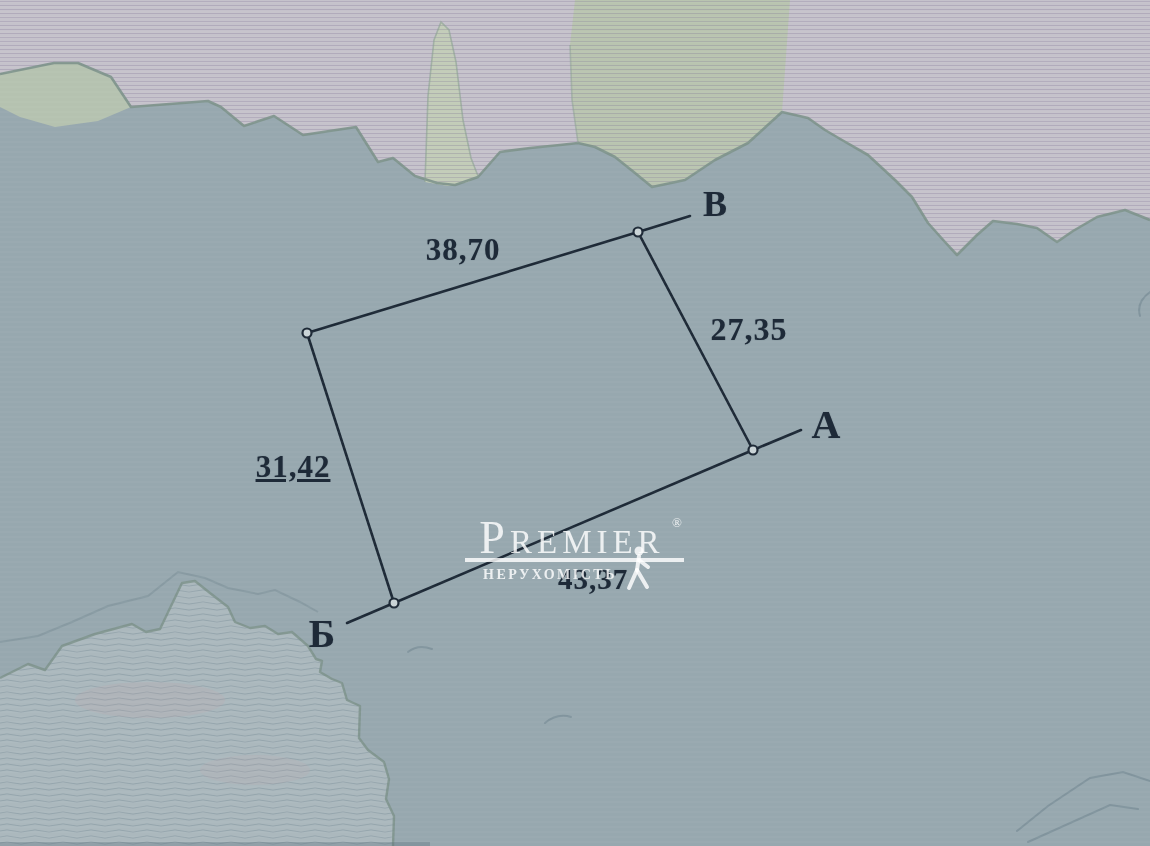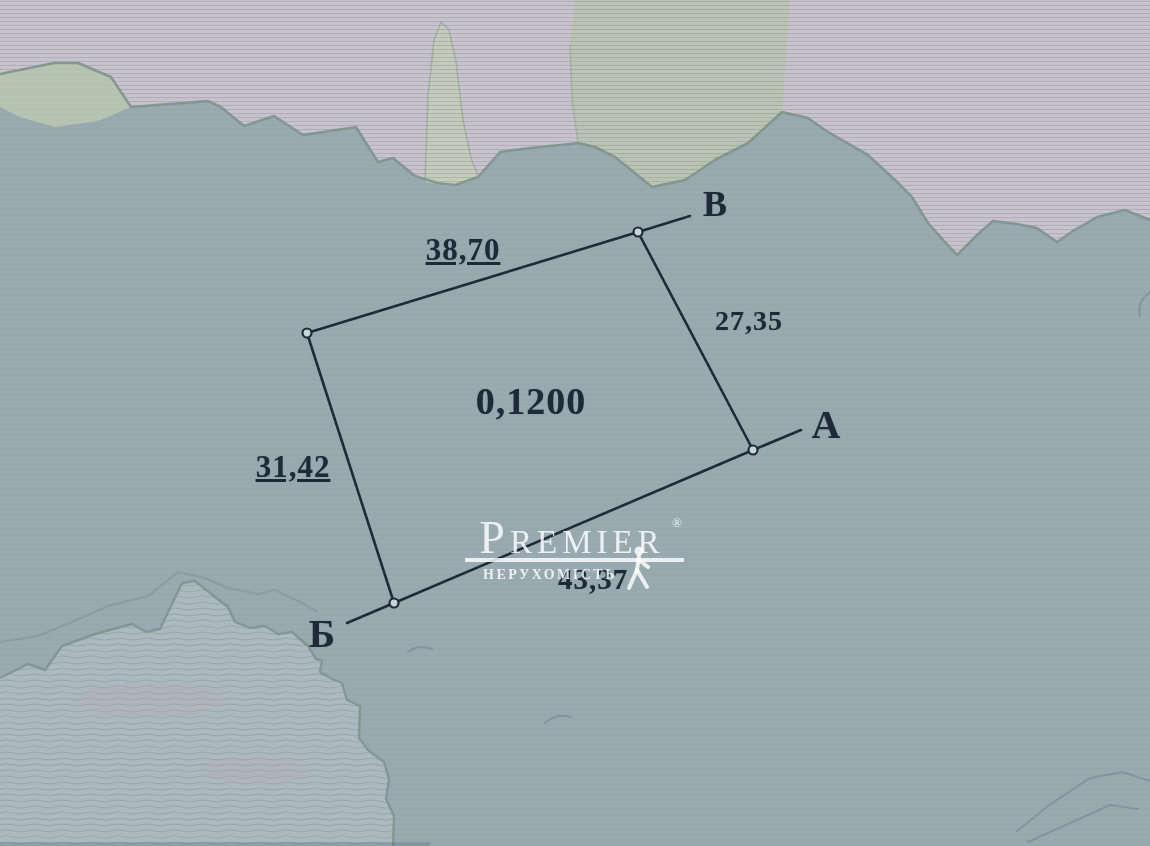--- a/index.html
+++ b/index.html
@@ -95,26 +95,25 @@
     </g>
 
     <rect x="0" y="0" width="1150" height="846" fill="url(#faintLines)"></rect>
     <rect x="0" y="842" width="430" height="4" fill="rgba(85,105,120,0.3)"></rect>
   </svg>
 
   <span class="lbl vertex-lbl" style="left:715px; top:204px; font-size:36px;">В</span>
   <span class="lbl vertex-lbl" style="left:826px; top:424px; font-size:40px;">А</span>
   <span class="lbl vertex-lbl" style="left:322px; top:633px; font-size:40px;">Б</span>
 
-  <span class="lbl" style="left:463px; top:250px; font-size:31px;text-decoration:underline;">38,70</span>
-  <span class="lbl" style="left:749px; top:321px; font-size:28px;text-align:center;">27,35</span>
+  <span class="lbl" style="left:463px; top:250px; font-size:31px;">38,70</span>
+  <span class="lbl" style="left:749px; top:329px; font-size:32px;text-align:center;">27,35</span>
   <span class="lbl" style="left:293px; top:467px; font-size:31px;text-decoration:underline;">31,42</span>
   <span class="lbl" style="left:593px; top:559px; font-size:29px;margin-top:20px;">43,37</span>
 
-  <span class="lbl" style="left:531px; top:401px; font-size:38px;">0,1200</span>
 
   <div>
     <span class="wm wm-brand">PREMIER</span>
     <span class="wm wm-reg">®</span>
     <div class="wm wm-line"></div>
     <span class="wm wm-sub">НЕРУХОМІСТЬ</span>
     <svg class="wm-person" width="36" height="52" viewBox="0 0 36 52" aria-hidden="true">
       <g stroke="rgba(255,255,255,0.82)" stroke-width="4" fill="none" stroke-linecap="round">
         <circle cx="17" cy="9" r="4.5" fill="rgba(255,255,255,0.82)" stroke="none"></circle>
         <path d="M17,14 L15,28"></path>

